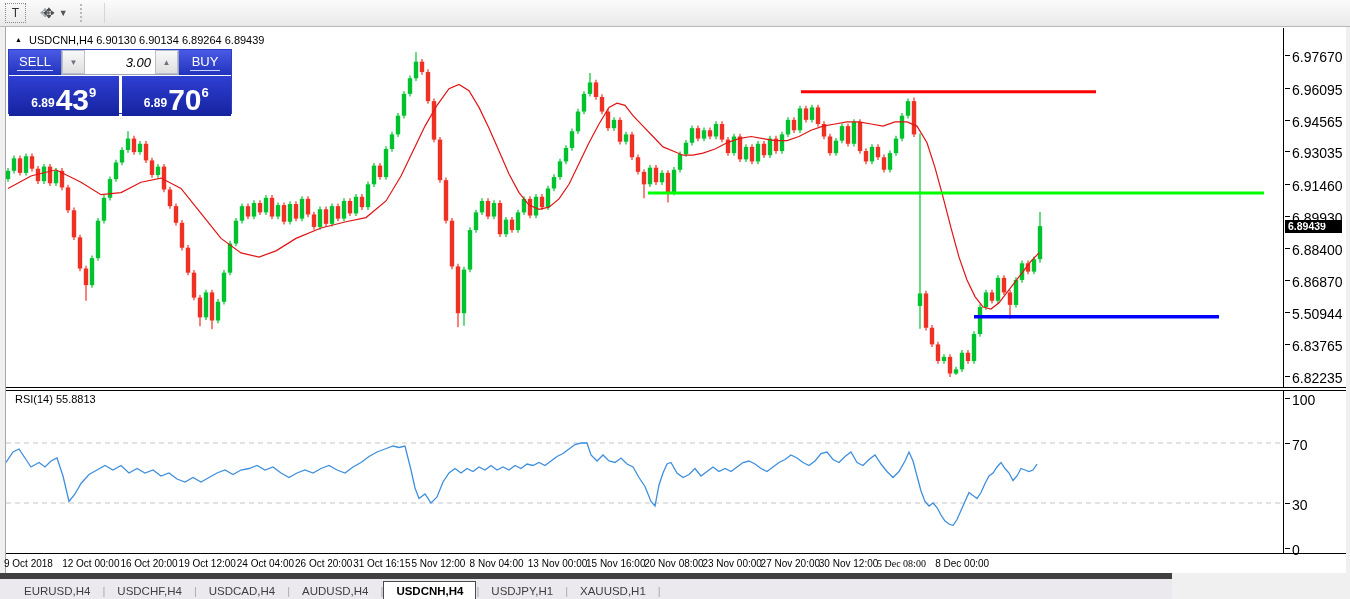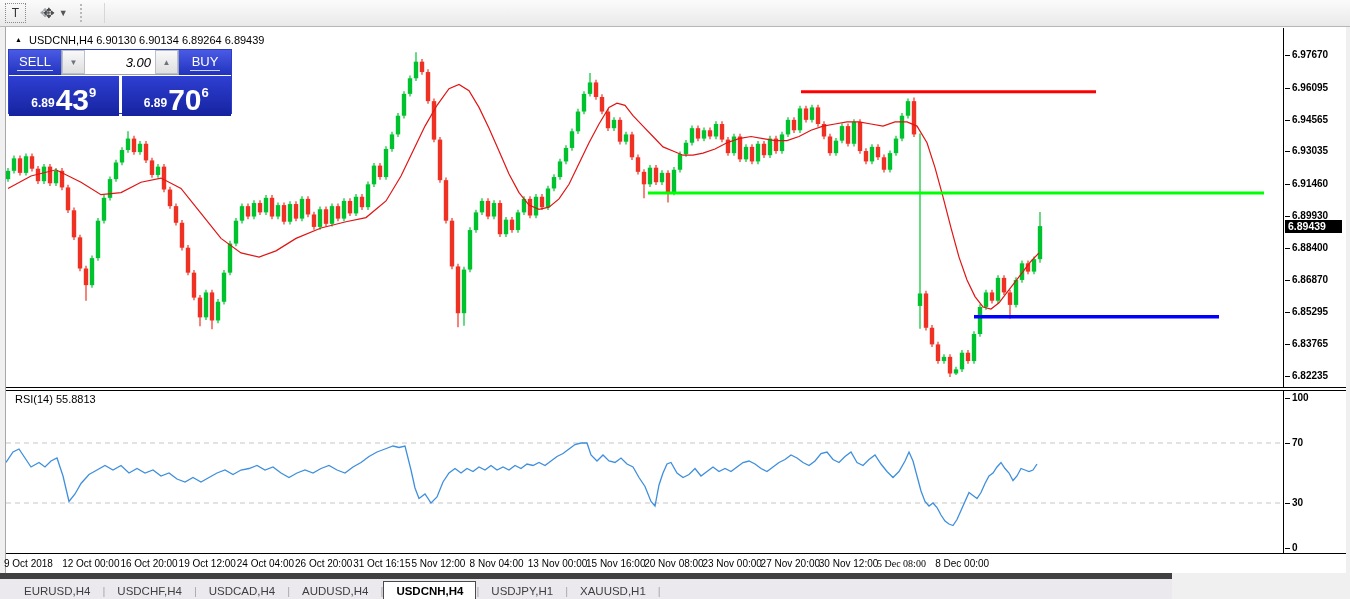--- a/index.html
+++ b/index.html
@@ -15,21 +15,21 @@
   .tf-btn{padding:3px 8px;font-size:11px;color:#4d4d4d;margin:0 2px;border:1px solid transparent;border-radius:2px;line-height:13px;}
   .tf-btn.active{background:linear-gradient(#ffffff,#f1ece1);border:1px solid #bdb79f;color:#333;}
   .tb-sep{width:1px;height:20px;background:#d7d7d7;margin-left:10px;}
   
   #chart-window{position:absolute;left:5px;top:27px;width:1340px;height:546px;background:#ffffff;border-left:1px solid #a8a8a8;}
   #main-svg{position:absolute;left:0;top:1px;}
   #rsi-svg{position:absolute;left:0;top:363px;}
   #chart-title{position:absolute;left:9px;top:7px;font-size:11px;color:#000;white-space:nowrap;}
   #chart-title .tri{font-size:7px;vertical-align:2px;margin-right:4px;color:#000;}
   .divider-line{position:absolute;left:0;width:1340px;height:1px;background:#000;}
-  .axis-tick-label{position:absolute;left:1286px;font-size:10px;font-weight:700;color:#000;white-space:nowrap;}
+  .axis-tick-label{position:absolute;left:1286px;font-size:14px;font-weight:400;color:#000;white-space:nowrap;}
   .axis-tick-mark{position:absolute;left:1279px;width:5px;height:1px;background:#000;}
   #price-tag{position:absolute;left:1279px;width:54px;height:13px;background:#000;color:#fff;font-size:10.5px;font-weight:700;line-height:13px;padding-left:3px;}
   .rsi-label{position:absolute;left:9px;top:366px;font-size:11px;color:#000;}
   .date-label{position:absolute;top:531px;font-size:10px;color:#000;white-space:nowrap;}
   
   #trade-panel{position:absolute;left:2px;top:22px;width:222px;height:63px;background:#fff;border:1px solid #2a3cc8;}
   #tp-row1{position:absolute;left:0;top:0;width:100%;height:25px;display:flex;}
   .tp-btn{width:52px;height:25px;background:linear-gradient(#4a5ae4,#2133be);color:#fff;font-size:13px;display:flex;align-items:center;justify-content:center;flex-direction:column;}
   .tp-btn .lbl{border-bottom:1px solid #cdd3ff;padding:0 2px 1px 2px;}
   #tp-vol{flex:1;display:flex;border:1px solid #9aa2b8;border-top:none;background:#fff;}
@@ -474,21 +474,21 @@
       <div class="axis-tick-label" style="top: 118.362px;">6.93035</div>
       <div class="axis-tick-mark" style="top: 157.106px;"></div>
       <div class="axis-tick-label" style="top: 151.106px;">6.91460</div>
       <div class="axis-tick-mark" style="top: 188.915px;"></div>
       <div class="axis-tick-label" style="top: 182.915px;">6.89930</div>
       <div class="axis-tick-mark" style="top: 220.723px;"></div>
       <div class="axis-tick-label" style="top: 214.723px;">6.88400</div>
       <div class="axis-tick-mark" style="top: 252.532px;"></div>
       <div class="axis-tick-label" style="top: 246.532px;">6.86870</div>
       <div class="axis-tick-mark" style="top: 285.277px;"></div>
-      <div class="axis-tick-label" style="top: 279.277px;">6.85295</div>
+      <div class="axis-tick-label" style="top: 279.277px;">5.50944</div>
       <div class="axis-tick-mark" style="top: 317.085px;"></div>
       <div class="axis-tick-label" style="top: 311.085px;">6.83765</div>
       <div class="axis-tick-mark" style="top: 348.894px;"></div>
       <div class="axis-tick-label" style="top: 342.894px;">6.82235</div>
     </div>
   <div id="rsi-axis-labels">
       <div class="axis-tick-mark" style="top: 371px;"></div>
       <div class="axis-tick-label" style="top: 365px;">100</div>
       <div class="axis-tick-mark" style="top: 416px;"></div>
       <div class="axis-tick-label" style="top: 410px;">70</div>

